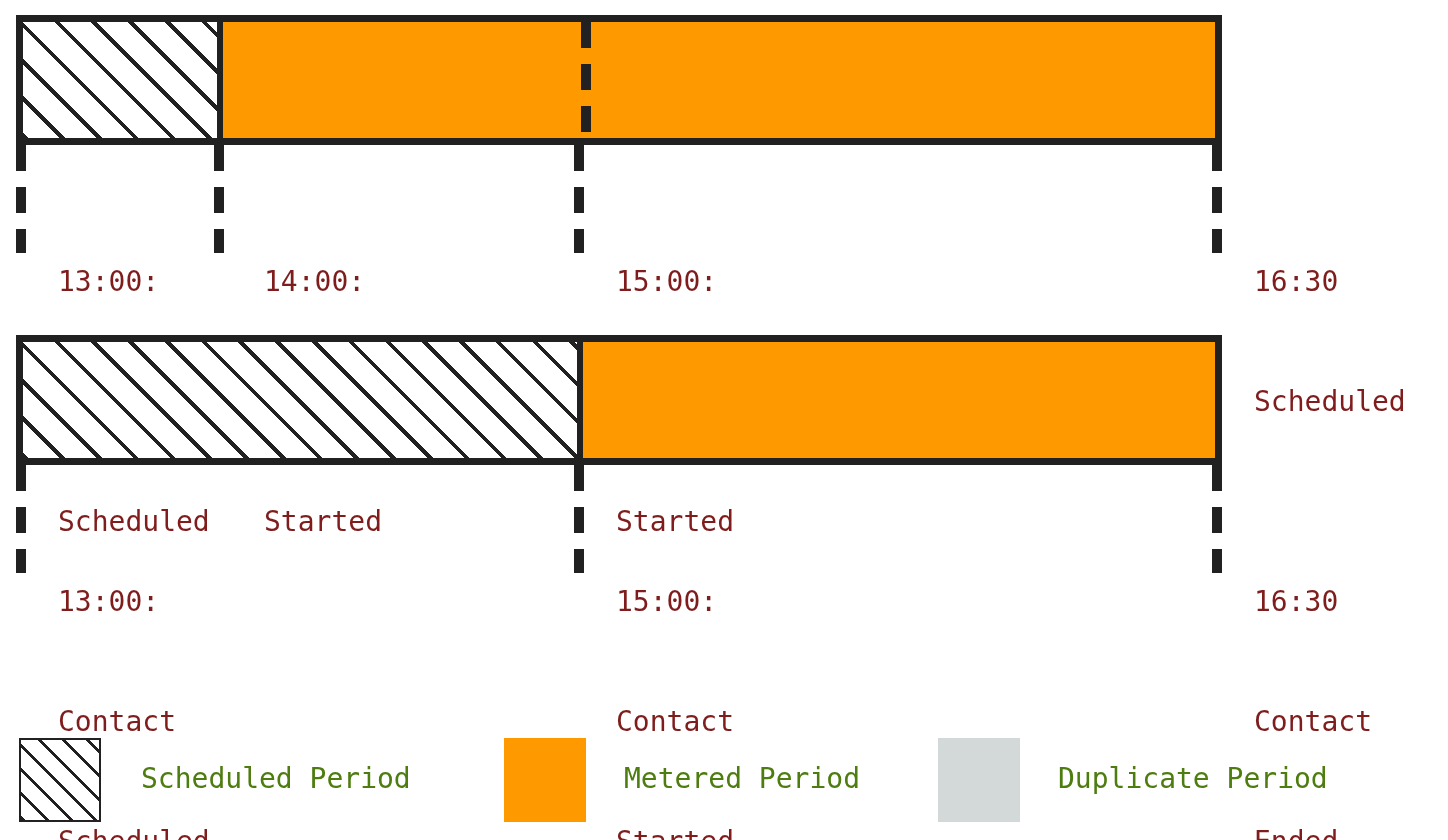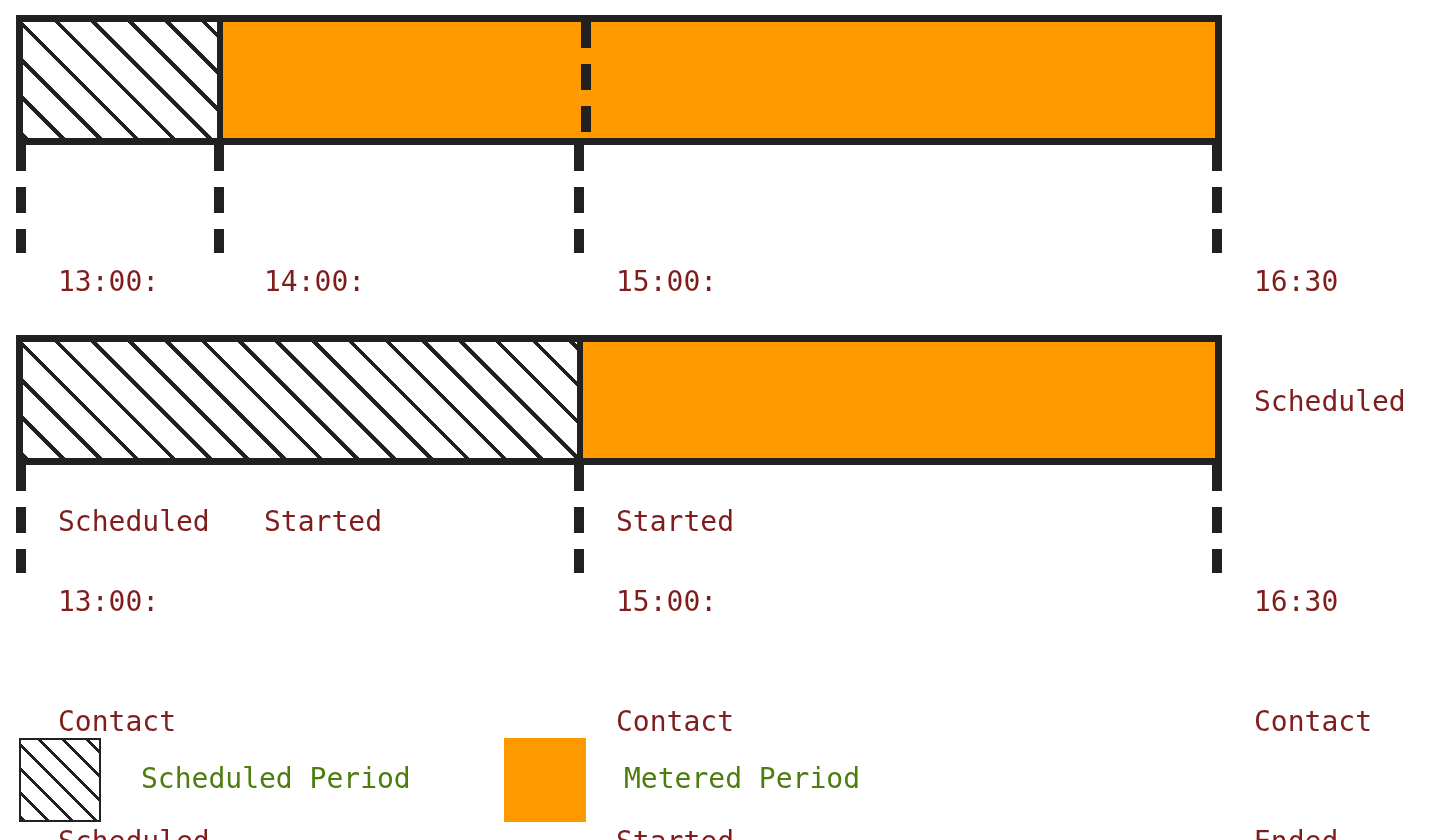--- a/index.html
+++ b/index.html
@@ -212,13 +212,17 @@
   <div class="legend-item" style="left:19px; width:460px;">
     <div class="legend-swatch hatch"></div>
     <div class="legend-label" style="left:122px;">Scheduled Period</div>
   </div>
 
   <div class="legend-item" style="left:504px; width:420px;">
     <div class="legend-swatch metered"></div>
     <div class="legend-label" style="left:120px;">Metered Period</div>
   </div>
 
+  <div class="legend-item" style="left:938px; width:480px;">
+    <div class="legend-swatch duplicate"></div>
+    <div class="legend-label" style="left:120px;">Duplicate Period</div>
+  </div>
 </div>
 
 </body></html>

